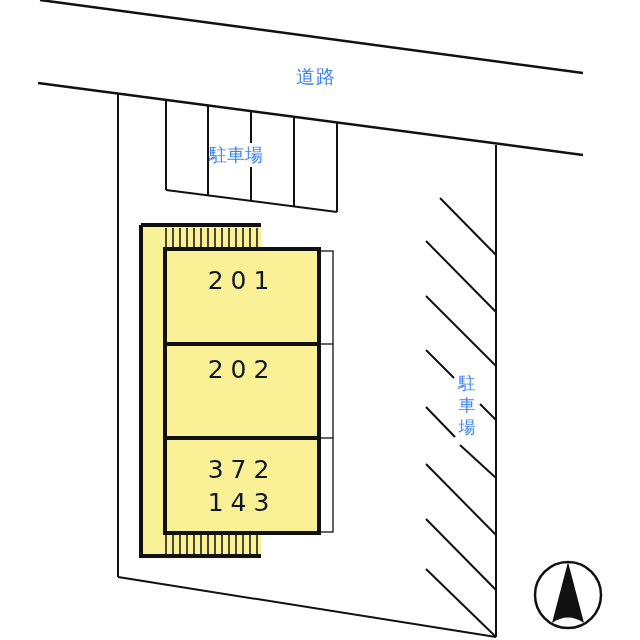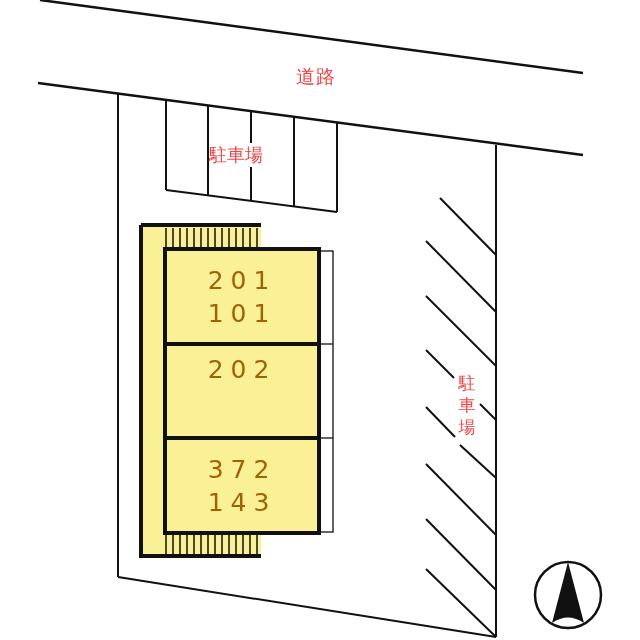--- a/index.html
+++ b/index.html
@@ -1,22 +1,22 @@
 <!DOCTYPE html>
 <html><head>
 <meta charset="utf-8">
 <style>
   html, body { margin: 0; padding: 0; background: #ffffff; }
   #canvas { position: relative; width: 640px; height: 640px; overflow: hidden; background: #ffffff; }
   svg { position: absolute; left: 0; top: 0; }
-  .lbl { position: absolute; font-family: "DejaVu Sans", sans-serif; color: #ef4444; white-space: nowrap; }
+  .lbl { position: absolute; font-family: "DejaVu Sans", sans-serif; color: #3b82f6; white-space: nowrap; }
   .road-label { left: 296px; top: 64px; font-size: 19px; letter-spacing: 1px; }
   .top-parking-label { left: 209px; top: 143px; font-size: 18px; letter-spacing: 0px; background: #fff; }
   .right-parking-label { left: 457px; top: 372px; font-size: 17px; line-height: 22px; width: 20px; text-align: center; background: #fff; white-space: normal; }
-  .unit-label { position: absolute; font-family: "DejaVu Sans", sans-serif; font-size: 25px; letter-spacing: 7px; color: #a16207; text-align: center; width: 154px; line-height: 33px; }
+  .unit-label { position: absolute; font-family: "DejaVu Sans", sans-serif; font-size: 25px; letter-spacing: 7px; color: #0f172a; text-align: center; width: 154px; line-height: 33px; }
 </style>
 </head>
 <body>
 
 <div id="canvas">
   <svg width="640" height="640" viewBox="0 0 640 640">
 
     <line x1="40" y1="0" x2="583" y2="73" stroke="#111" stroke-width="2.5"></line>
     <line x1="38" y1="83" x2="583" y2="155" stroke="#111" stroke-width="2.5"></line>
 
@@ -105,21 +105,20 @@
       <path d="M568 562 L552 623 Q568 612 584 623 Z" fill="#111"></path>
     </g>
   </svg>
 
   <div class="lbl road-label">道路</div>
   <div class="lbl top-parking-label">駐車場</div>
   <div class="lbl right-parking-label">駐車場</div>
 
   <div class="unit-label" style="left:165px; top:264px;">
     <div>201</div>
-    <div>101</div>
   </div>
   <div class="unit-label" style="left:165px; top:353px;">
     <div>202</div>
   </div>
   <div class="unit-label" style="left:165px; top:453px;">
     <div>372</div>
     <div>143</div>
   </div>
 </div>
 

